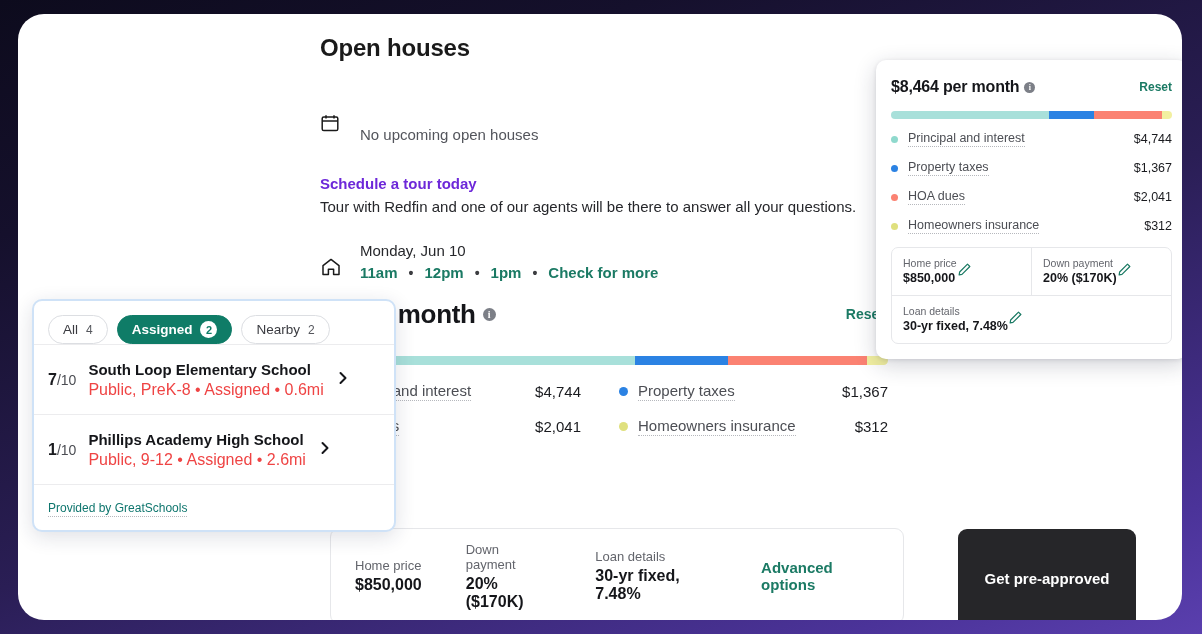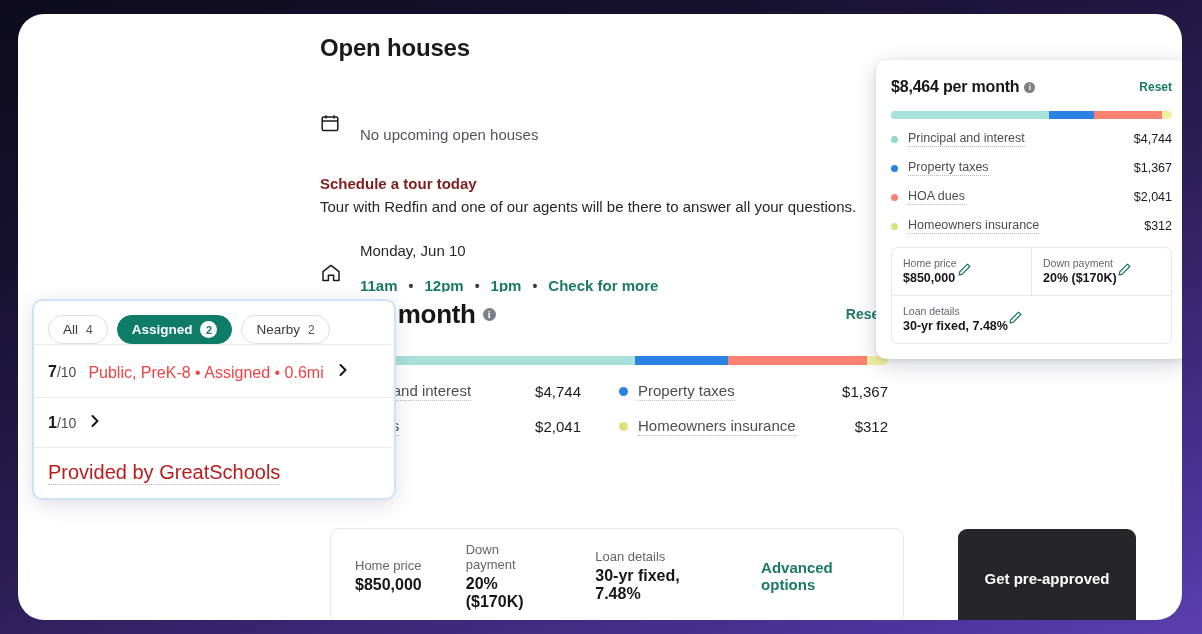--- a/index.html
+++ b/index.html
@@ -51,42 +51,42 @@
     font-size: 15px;
     color: #53555c;
     margin-top: 24px;
   }
   .cal-icon { width: 20px; height: 20px; display: block; }
 
   #schedule-tour-heading {
     margin-top: 32px;
     font-size: 15px;
     font-weight: bold;
-    color: #7f1d1d;
+    color: #6d28d9;
   }
   #schedule-tour-sub {
     margin-top: 6px;
     font-size: 15px;
     color: #26272b;
     white-space: nowrap;
   }
 
   #tour-slot-row {
     display: flex;
     align-items: center;
     gap: 18px;
     margin-top: 27px;
   }
   .home-icon { width: 22px; height: 22px; display: block; margin-top: 10px; }
   #tour-date {
     font-size: 15px;
     color: #26272b;
   }
   #tour-times {
-    margin-top: 18px;
+    margin-top: 5px;
     display: flex;
     align-items: center;
     gap: 11px;
     font-size: 15px;
     font-weight: bold;
   }
   #tour-times a { color: #1b7a64; text-decoration: none; cursor: pointer; }
   #tour-times .dot-sep { color: #3c3d41; font-weight: bold; font-size: 14px; }
 
   
@@ -306,22 +306,22 @@
   .school-rating b { font-size: 16px; color: #1a1b1f; }
   .school-name { font-size: 15px; font-weight: bold; color: #15161a; }
   .school-meta { font-size: 16px; color: #ef4444; margin-top: 3px; }
   .chev { margin-left: auto; width: 14px; height: 14px; flex: 0 0 14px; }
 
   #schools-footer {
     border-top: 1px solid #ececee;
     padding: 13px 14px 14px 14px;
   }
   #greatschools-link {
-    font-size: 20px;
-    color: #b91c1c;
+    font-size: 12px;
+    color: #0f766e;
     border-bottom: 1.5px dotted #b6b8bd;
     cursor: pointer;
     text-decoration: none;
     padding-bottom: 1px;
   }
 </style>
 </head>
 <body>
 
 <div id="browser-canvas">
@@ -511,33 +511,38 @@
         <span>Nearby</span>
         <span class="count">2</span>
       </button>
     </div>
 
     <div class="school-row">
       <div class="school-rating">
         <b>7</b><span>/10</span>
       </div>
       <div>
+        <div class="school-name">South Loop Elementary School</div>
         <div class="school-meta">Public, PreK-8 • Assigned • 0.6mi</div>
       </div>
       <span>
         <svg class="chev" viewBox="0 0 14 14" fill="none" stroke="#15161a" stroke-width="2" stroke-linecap="round" stroke-linejoin="round">
           <polyline points="4.5,2 9.5,7 4.5,12"></polyline>
         </svg>
       </span>
     </div>
 
     <div class="school-row">
       <div class="school-rating">
         <b>1</b><span>/10</span>
       </div>
+      <div>
+        <div class="school-name">Phillips Academy High School</div>
+        <div class="school-meta">Public, 9-12 • Assigned • 2.6mi</div>
+      </div>
       <span>
         <svg class="chev" viewBox="0 0 14 14" fill="none" stroke="#15161a" stroke-width="2" stroke-linecap="round" stroke-linejoin="round">
           <polyline points="4.5,2 9.5,7 4.5,12"></polyline>
         </svg>
       </span>
     </div>
 
     <div id="schools-footer">
       <a id="greatschools-link">Provided by GreatSchools</a>
     </div>

